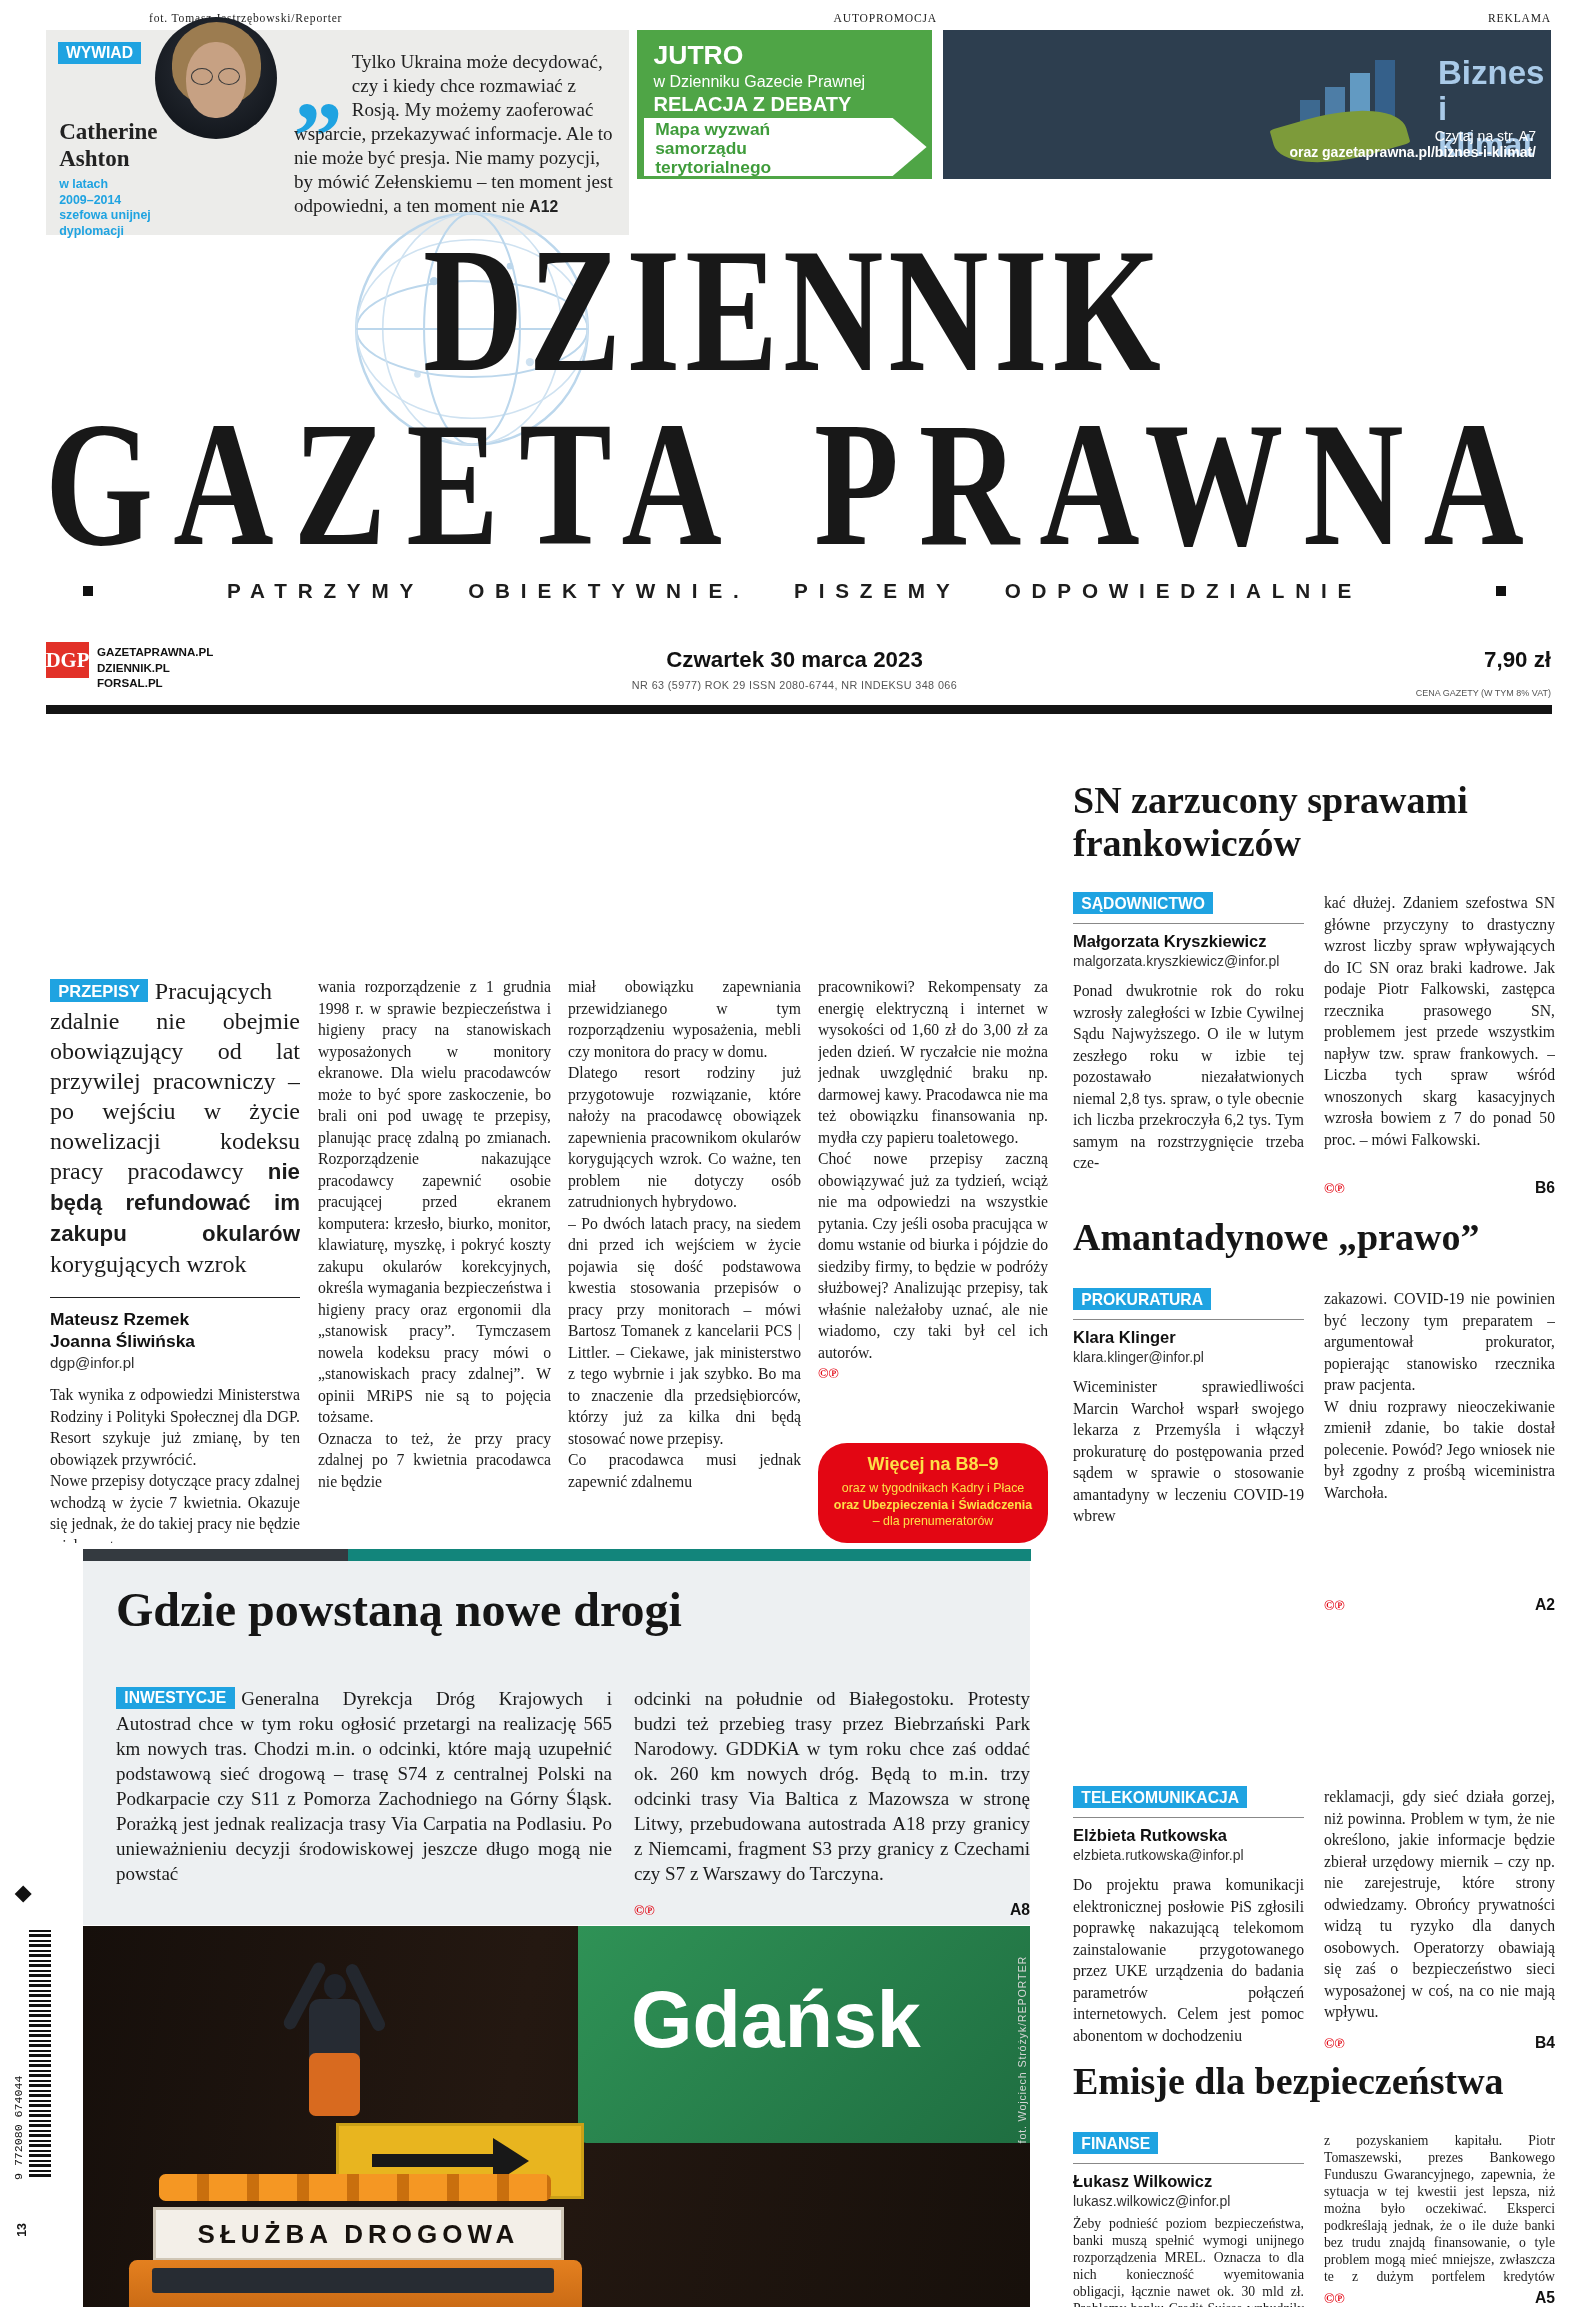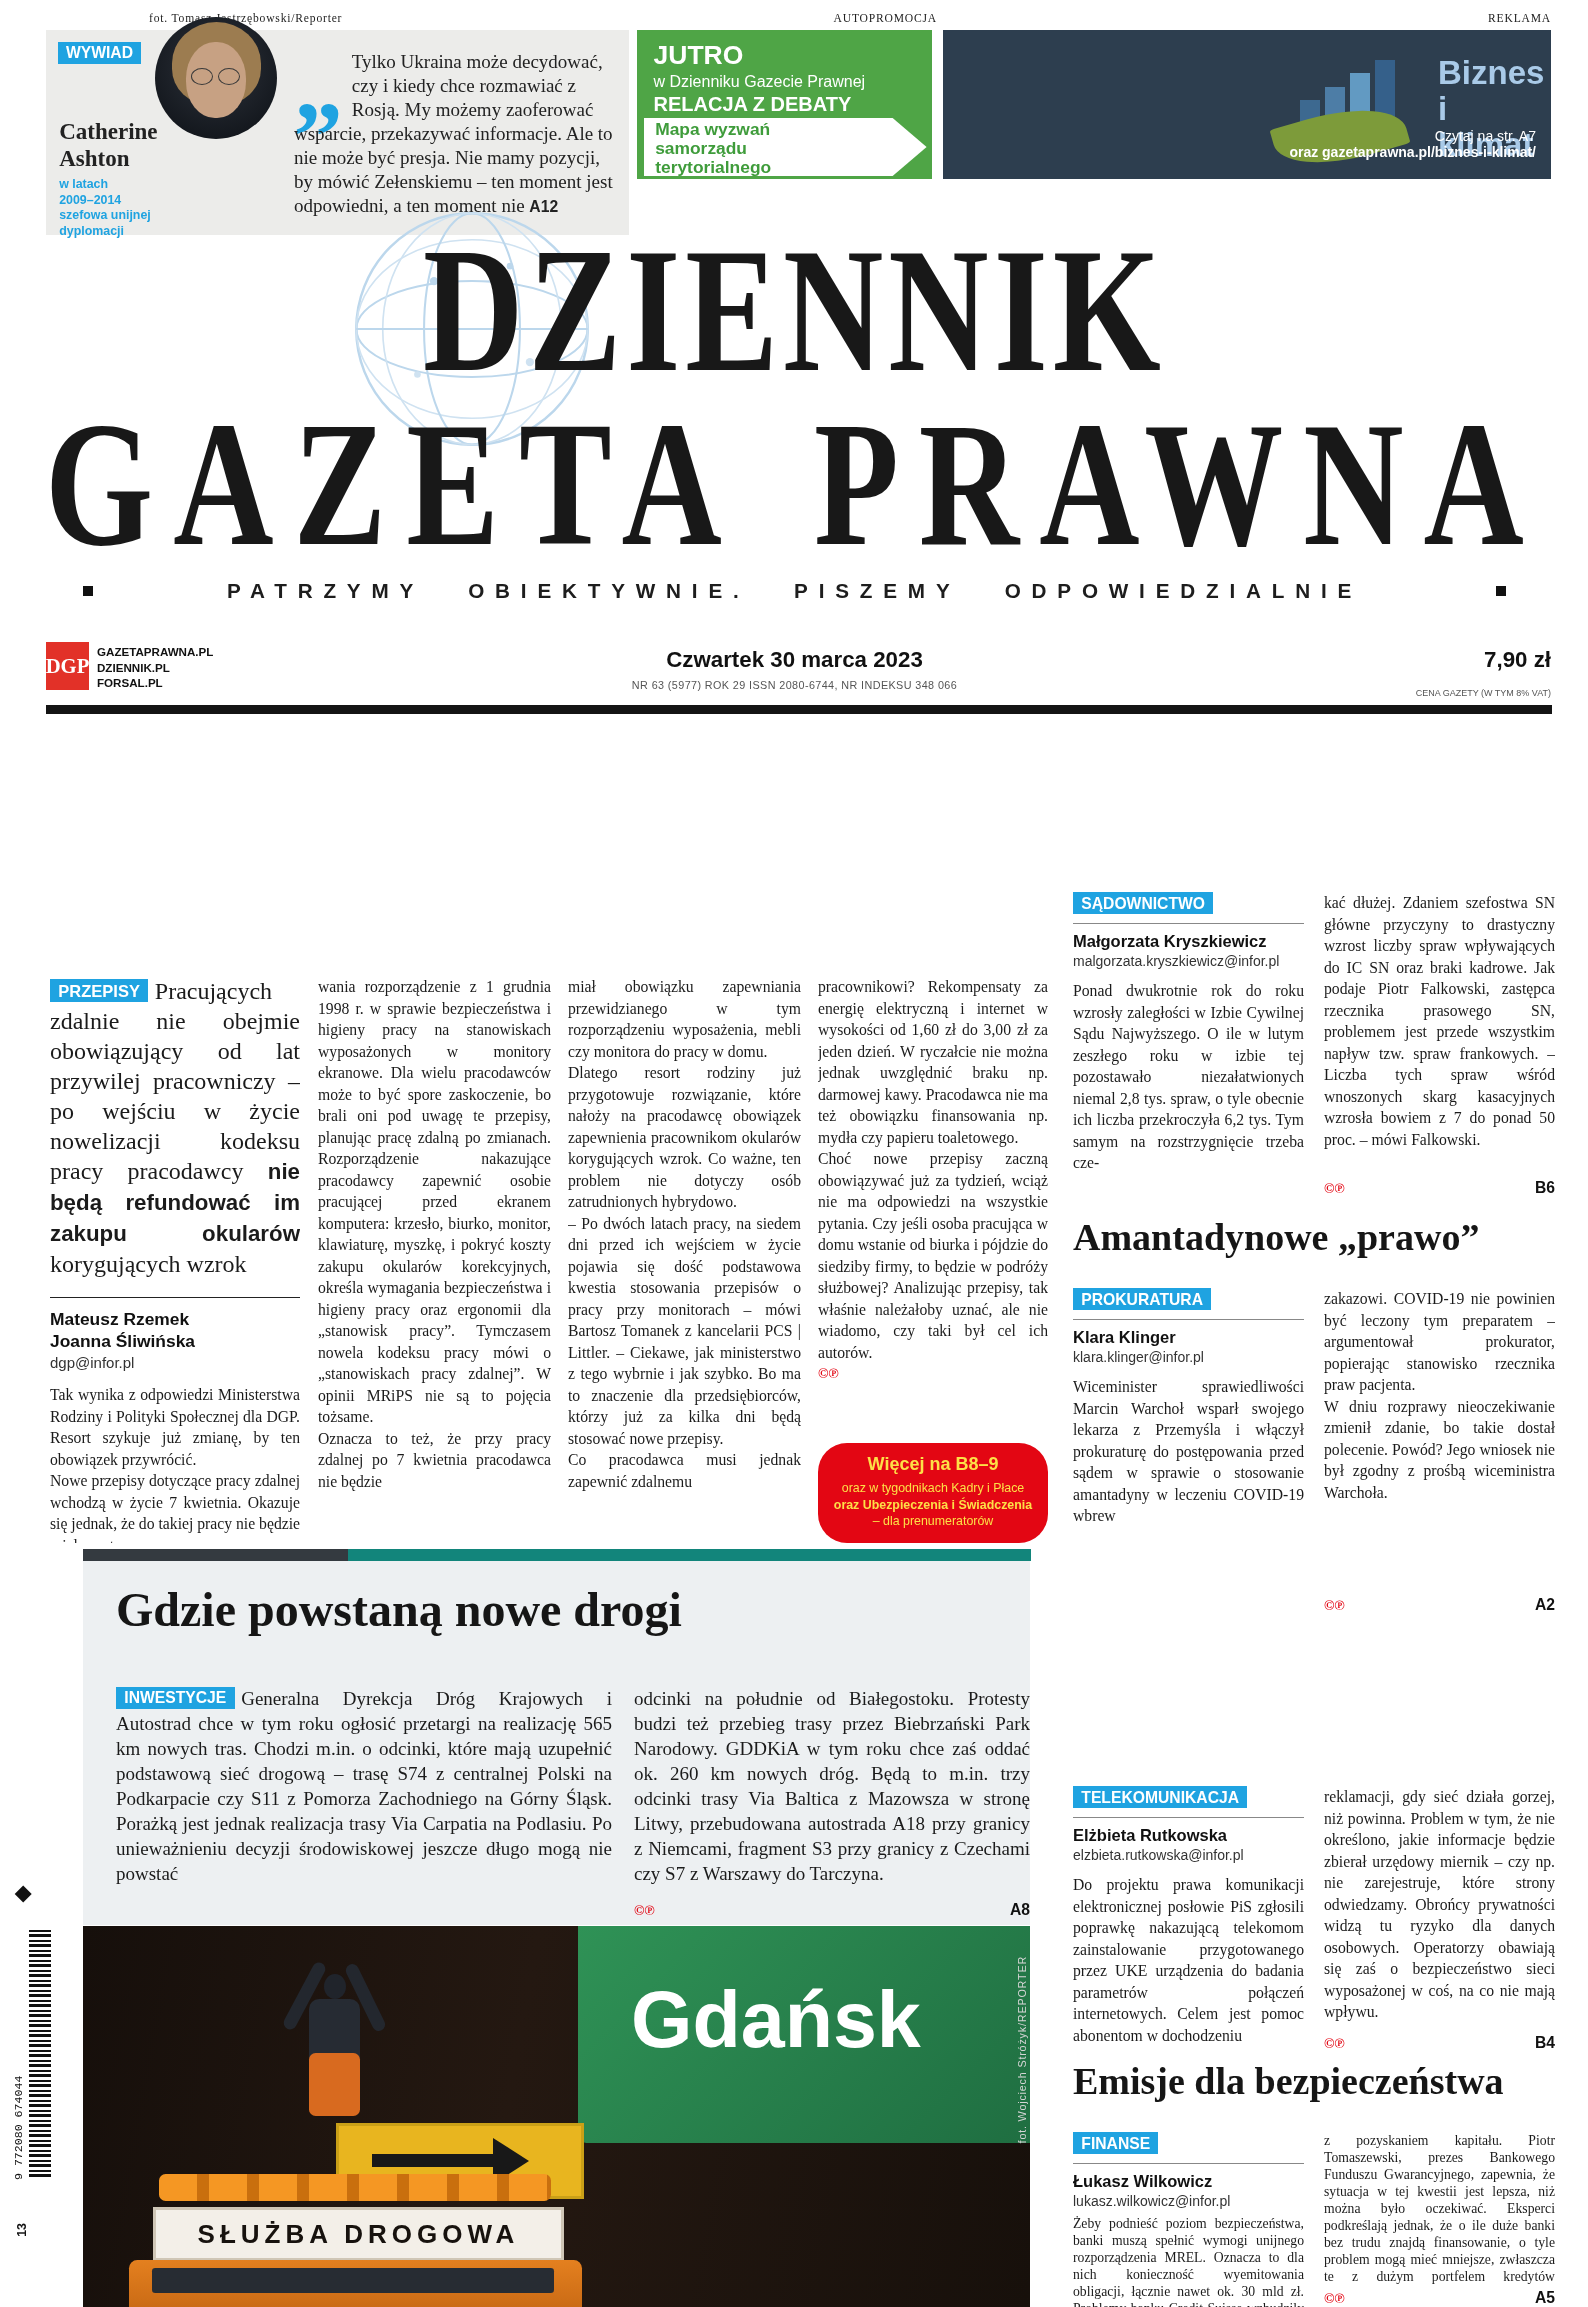--- a/index.html
+++ b/index.html
@@ -55,21 +55,21 @@
   .mastline{left:0;width:1589px;text-align:center;z-index:1;}
   .mastline span{display:inline-block;transform:scaleY(1.28);transform-origin:center top;
                  font-family:"Liberation Serif",serif;font-weight:700;color:#181818;}
   #mast1{top:207px;} #mast1 span{font-size:139px;letter-spacing:5px;}
   #mast2{top:381px;} #mast2 span{font-size:139px;letter-spacing:20px;word-spacing:25px;}
   #slogan{left:83px;top:579px;width:1423px;display:flex;align-items:center;justify-content:space-between;}
   #slogan .sq{width:10px;height:10px;background:#111;}
   #slogan .tx{font-family:"Liberation Sans",sans-serif;font-weight:700;font-size:20.7px;letter-spacing:10.8px;
               word-spacing:28px;color:#1d1d1d;}
   
-  #dgp-logo{left:46px;top:642px;width:43px;height:48px;background:#e23128;color:#fff;display:flex;
+  #dgp-logo{left:46px;top:642px;width:43px;height:36px;background:#e23128;color:#fff;display:flex;
             align-items:center;justify-content:center;font-weight:700;font-size:20.7px;font-family:"Liberation Serif",serif;}
   #sites{left:97px;top:644px;font-family:"Liberation Sans",sans-serif;font-weight:700;font-size:11.6px;line-height:15.7px;color:#111;}
   #date-c{left:0;top:647px;width:1589px;text-align:center;font-family:"Liberation Sans",sans-serif;font-weight:700;font-size:22.3px;color:#111;}
   #issue-c{left:0;top:679px;width:1589px;text-align:center;font-family:"Liberation Sans",sans-serif;font-size:10.8px;letter-spacing:0.4px;color:#555;}
   #price{left:1303px;top:647px;width:248px;text-align:right;font-family:"Liberation Sans",sans-serif;font-weight:700;font-size:22.3px;color:#111;}
   #price-note{left:1303px;top:680px;width:248px;text-align:right;font-family:"Liberation Sans",sans-serif;font-size:9px;color:#555;margin-top:8px;}
   #blackbar{left:46px;top:705px;width:1506px;height:9px;background:#141414;}
   
   #lead-headline{left:46px;top:728px;width:1034px;font-size:98px;line-height:91px;font-weight:700;
                  letter-spacing:-2.5px;color:#161616;white-space:pre-line;}
@@ -266,20 +266,21 @@
         <span class="endmark">©℗</span>
       </div>
     <div id="redbox">
       <div class="l1">Więcej na B8–9</div>
       <div class="l2">oraz w tygodnikach Kadry i Płace</div>
       <div class="l3">oraz Ubezpieczenia i Świadczenia</div>
       <div class="l4">– dla prenumeratorów</div>
     </div>
   </div>
 
+  <div class="abs sb-head" id="art-a-h">SN zarzucony sprawami frankowiczów</div>
   <div class="abs sb-content" id="art-a">
     <div class="sb-col">
       <div><span class="badge">SĄDOWNICTWO</span></div>
       <div class="rule"></div>
       <div class="a-name">Małgorzata Kryszkiewicz</div>
       <div class="a-mail">malgorzata.kryszkiewicz@infor.pl</div>
       <div class="body">Ponad dwukrotnie rok do roku wzrosły zaległości w Izbie Cywilnej Sądu Najwyższego. O ile w lutym zeszłego roku w izbie tej pozostawało niezałatwionych niemal 2,8 tys. spraw, o tyle obecnie ich liczba przekroczyła 6,2 tys. Tym samym na rozstrzygnięcie trzeba cze-</div>
     </div>
     <div class="sb-col">
       <div class="body">kać dłużej. Zdaniem szefostwa SN główne przyczyny to drastyczny wzrost liczby spraw wpływających do IC SN oraz braki kadrowe. Jak podaje Piotr Falkowski, zastępca rzecznika prasowego SN, problemem jest przede wszystkim napływ tzw. spraw frankowych. – Liczba tych spraw wśród wnoszonych skarg kasacyjnych wzrosła bowiem z 7 do ponad 50 proc. – mówi Falkowski.</div>

